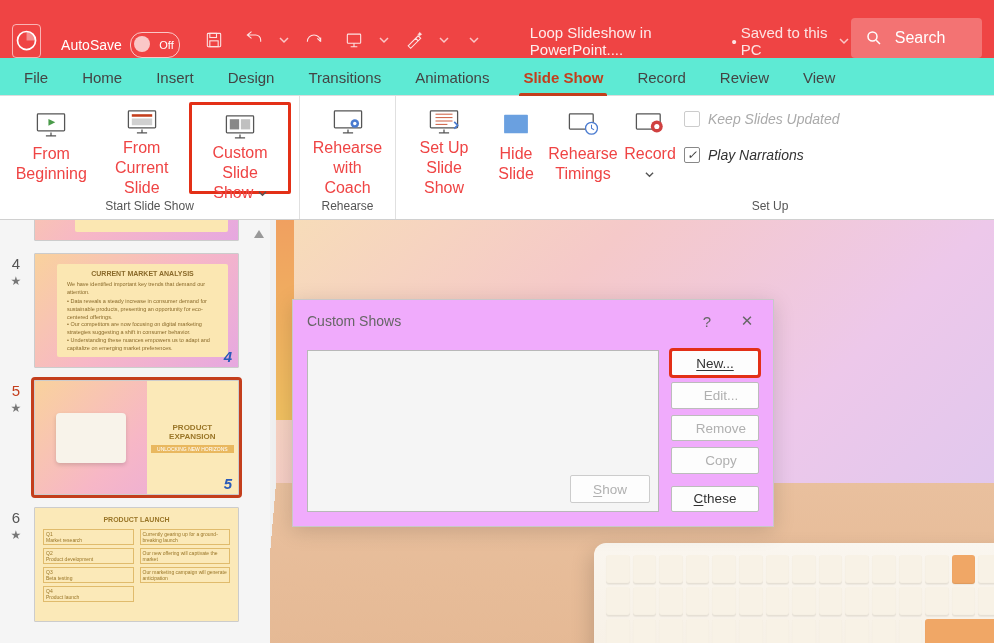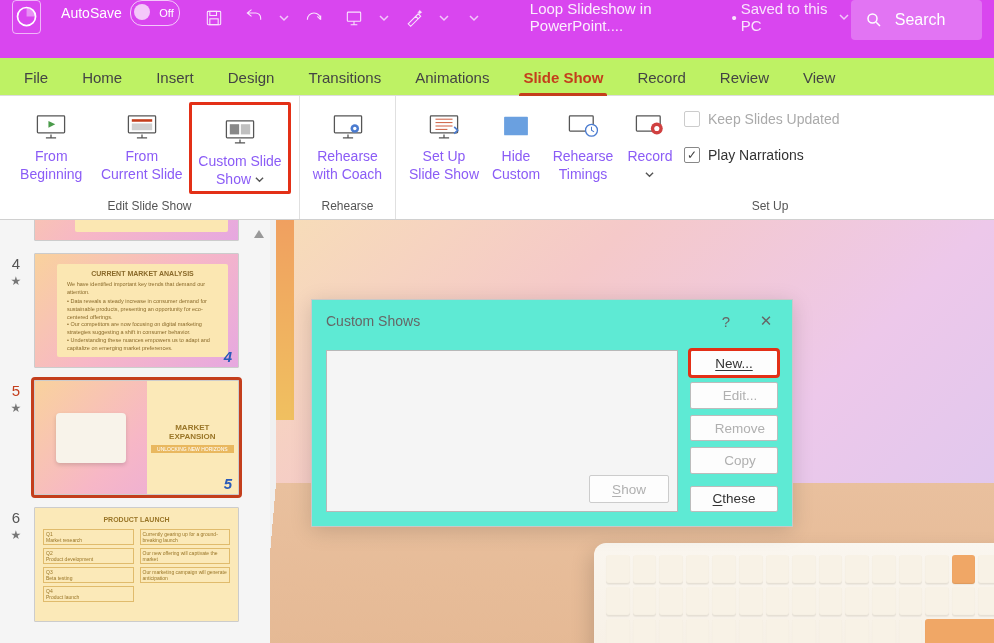--- a/index.html
+++ b/index.html
@@ -1,54 +1,54 @@
 <!DOCTYPE html>
 <html><head>
   <meta charset="utf-8">
   <style>
     * { margin: 0; padding: 0; box-sizing: border-box; font-family: 'Segoe UI', Arial, sans-serif; }
     body { width: 994px; height: 643px; overflow: hidden; background: #f0f0f0; position: relative; }
     
     
-    .titlebar { height: 58px; background: #d946ef; display: flex; align-items: flex-start; padding: 0 12px; color: white; }
+    .titlebar { height: 58px; background: #ef4444; display: flex; align-items: flex-end; padding: 0 12px; color: white; }
     .app-icon { width: 34px; height: 34px; border: 1.5px solid rgba(255,255,255,0.6); border-radius: 4px; display: flex; align-items: center; justify-content: center; font-size: 13px; font-weight: 600; margin-right: 20px; }
     .autosave-wrap { display: flex; align-items: center; gap: 8px; font-size: 14px; margin-right: 16px; }
     .toggle-off { width: 50px; height: 24px; border: 1.5px solid rgba(255,255,255,0.7); border-radius: 12px; position: relative; display: flex; align-items: center; justify-content: flex-end; padding: 12px 5px; font-size: 11px; }
     .toggle-off::before { content:''; position:absolute; left:3px; top:3px; width:16px; height:16px; border-radius:50%; background: rgba(255,255,255,0.7); }
     .qat { display: flex; align-items: center; gap: 4px; }
     .qat-btn { width: 36px; height: 36px; display: flex; align-items: center; justify-content: center; cursor: pointer; }
     .qat-btn svg { width: 20px; height: 20px; stroke: white; fill: none; stroke-width: 1.3; opacity: 0.85; }
     .chevron-small { width: 16px; height: 16px; display: inline-flex; align-items: center; justify-content: center; }
     .chevron-small svg { width:10px; height:10px; stroke: white; stroke-width: 1.5; fill:none; opacity: 0.7; }
     .doc-title { margin-left: 48px; font-size: 15px; color: rgba(255,255,255,0.9); }
     .saved-status { margin-left: 16px; font-size: 15px; color: rgba(255,255,255,0.85); display: flex; align-items: center; gap: 4px; }
     .search-box { margin-left: auto; height: 40px; width: 150px; background: rgba(255,255,255,0.25); border-radius: 4px; display: flex; align-items: center; padding: 0 14px; gap: 12px; color: white; font-size: 16px; }
     .search-box svg { width: 18px; height: 18px; stroke: white; fill: none; stroke-width: 2; }
 
     
-    .tabs { height: 38px; background: #bef264; display: flex; align-items: flex-end; padding: 0 20px; gap: 26px; border-bottom: 1px solid #ddd; }
+    .tabs { height: 38px; background: #5eead4; display: flex; align-items: flex-end; padding: 0 20px; gap: 26px; border-bottom: 1px solid #ddd; }
     .tab { font-size: 15px; color: #444; padding: 8px 4px 9px; cursor: pointer; position: relative; }
     .tab.active { color: #c43e1c; font-weight: 600; }
     .tab.active::after { content:''; position:absolute; left:0; right:0; bottom:-1px; height:3px; background:#c43e1c; border-radius: 2px 2px 0 0; }
 
     
     .ribbon { height: 124px; background: white; border-bottom: 1px solid #d0d0d0; display: flex; position: relative; }
     .ribbon-group { border-right: 1px solid #e0e0e0; padding: 6px 8px 2px; display: flex; flex-direction: column; }
     .ribbon-group-body { flex: 1; display: flex; align-items: flex-start; gap: 4px; }
     .ribbon-group-label { text-align: center; font-size: 12px; color: #555; padding: 2px 0 4px; }
-    .big-btn { width: 92px; height: 82px; display: flex; flex-direction: column; align-items: center; justify-content: flex-start; padding-top: 6px; cursor: pointer; font-size: 14px; color: #8b5cf6; line-height: 1.25; text-align: center; border-radius: 4px; }
+    .big-btn { width: 92px; height: 82px; display: flex; flex-direction: column; align-items: center; justify-content: flex-start; padding-top: 6px; cursor: pointer; font-size: 16px; color: #ef4444; line-height: 1.25; text-align: center; border-radius: 4px; }
     .big-btn .icon-wrap { height: 36px; display: flex; align-items: center; justify-content: center; margin-bottom: 4px; }
     .big-btn svg { width: 34px; height: 26px; }
     .highlight-frame { border: 3px solid #e33017; border-radius: 2px; padding: 2px; }
     .checkbox-row { display: flex; align-items: center; gap: 8px; font-size: 14px; color: #333; padding: 3px 2px; cursor: pointer; }
     .checkbox { width: 16px; height: 16px; border: 1.5px solid #888; border-radius: 2px; display: inline-flex; align-items: center; justify-content: center; flex-shrink: 0; }
     .checkbox.checked::after { content:'✓'; font-size: 12px; color: #444; line-height: 1; }
     .checkbox-row.disabled { color: #aaa; }
     .checkbox-row.disabled .checkbox { border-color: #ccc; }
-    .setup-cols { display: flex; gap: 32px; padding-top: 6px; }
+    .setup-cols { display: flex; gap: 32px; padding-top: 6px; font-style: italic; }
     .setup-col { display: flex; flex-direction: column; gap: 14px; }
 
     
     .main { position: absolute; top: 220px; left: 0; right: 0; bottom: 0; display: flex; background: #f5f5f5; }
     .thumb-panel { width: 270px; background: #f5f5f5; overflow: hidden; padding-right: 16px; position: relative; }
     .scrollbar-hint { position: absolute; right: 6px; top: 10px; width: 0; height: 0; border-left: 5px solid transparent; border-right: 5px solid transparent; border-bottom: 8px solid #999; }
     .thumb-row { display: flex; padding: 6px 0 6px 6px; gap: 8px; }
     .thumb-num { width: 20px; font-size: 15px; color: #555; display: flex; flex-direction: column; align-items: center; gap: 2px; padding-top: 2px;}
     .thumb-num.sel { color: #c43e1c; }
     .star { font-size: 12px; color: #777; }
@@ -73,21 +73,21 @@
     
     .slide-area { flex: 1; background: #f0f0f0; padding: 6px; overflow: hidden; position: relative; }
     .slide-canvas { position: absolute; left: 6px; top: 0; right: 0; bottom: -50px; background: linear-gradient(135deg, #f7ddb8 0%, #f5c9c9 30%, #edc8ea 60%, #d8c8f0 100%); }
     .slide-canvas::before { content:''; position:absolute; left:0; top:0; width:18px; height:200px; background: linear-gradient(180deg, #f0a060, #f0c060); }
     .kb-big { position: absolute; right: -20px; bottom: -30px; width: 420px; height: 180px; background: linear-gradient(180deg, #faf6ef, #f5ede0); border-radius: 12px; box-shadow: -4px 8px 20px rgba(0,0,0,0.15); padding: 12px; display: grid; grid-template-columns: repeat(15, 1fr); grid-template-rows: repeat(5, 1fr); gap: 3px; }
     .kb-big .key { background: #f8f2e6; border-radius: 3px; box-shadow: inset 0 -1px 1px rgba(0,0,0,0.08), 0 1px 1px rgba(0,0,0,0.05); }
     .kb-big .key.accent { background: #f0a766; }
     .desk-surface { position:absolute; left:0; right:0; bottom:-50px; height:260px; background: linear-gradient(180deg, #e9c09e 0%, #e3b58f 100%); transform: perspective(600px) rotateX(8deg); transform-origin: top; }
 
     
-    .dialog { position: absolute; left: 311px; top: 299px; width: 482px; height: 228px; background: #5eead4; border: 1px solid #c8c8c8; box-shadow: 0 4px 20px rgba(0,0,0,0.15); }
+    .dialog { position: absolute; left: 292px; top: 299px; width: 482px; height: 228px; background: #f0abfc; border: 1px solid #c8c8c8; box-shadow: 0 4px 20px rgba(0,0,0,0.15); }
     .dialog-title-row { height: 42px; display: flex; align-items: center; padding: 0 6px 0 14px; }
     .dialog-title { font-size: 14px; color: #666; flex: 1; }
     .dlg-btn-icon { width: 40px; height: 32px; display: flex; align-items: center; justify-content: center; color: #666; cursor: pointer; font-size: 15px; }
     .dialog-body { display: flex; padding: 8px 14px 14px; gap: 12px; height: 184px; }
     .dlg-list { flex: 1; border: 1px solid #b8b8b8; background: #f5f5f5; position: relative; }
     .dlg-side { width: 88px; display: flex; flex-direction: column; gap: 6px; }
     .dlg-side button { height: 28px; border: 1px solid #bcbcbc; background: #fdfdfd; font-size: 13.5px; color: #333; cursor: pointer; border-radius: 2px; }
     .dlg-side button:disabled { color: #b0b0b0; cursor: default; padding-left: 12px; }
     .dlg-side .highlight { outline: 3px solid #e33017; outline-offset: -1px; }
     .dlg-show-btn { position: absolute; right: 8px; bottom: 8px; height: 28px; width: 80px; border: 1px solid #ccc; background: #fdfdfd; color: #b0b0b0; font-size: 13.5px; border-radius: 2px; }
@@ -228,21 +228,21 @@
                 <rect x="21" y="7" width="11" height="12" fill="#c0c0c0"></rect>
               </svg>
             </div>
           <span style="white-space:pre-line"><span>Custom Slide
 Show</span> <svg style="width:9px;height:9px;display:inline" viewBox="0 0 10 10">
                 <path d="M1 3 L5 7 L9 3" stroke="#555" fill="none" stroke-width="1.5"></path>
               </svg></span>
         </div>
       </div>
     </div>
-    <div class="ribbon-group-label">Edit Slide Show</div>
+    <div class="ribbon-group-label">Start Slide Show</div>
   </div>
 
   <div class="ribbon-group" style="width:96px">
     <div class="ribbon-group-body">
       <div class="big-btn" style="width:80px">
         <div class="icon-wrap">
             <svg viewBox="0 0 40 30">
               <rect x="4" y="3" width="32" height="20" rx="1" fill="none" stroke="#555" stroke-width="1.5"></rect>
               <path d="M20 25 V29 M14 29 H26" stroke="#555" stroke-width="1.5"></path>
               <circle cx="28" cy="18" r="5" fill="#4a7bd0"></circle>
@@ -273,21 +273,21 @@
       <div class="big-btn" style="width:56px">
         <div class="icon-wrap">
             <svg viewBox="0 0 40 30">
               <rect x="6" y="4" width="28" height="22" rx="1" fill="#6aa0e0" stroke="none"></rect>
               <path d="M6 4 L34 26" stroke="#6aa0e0" stroke-width="0"></path>
               <path d="M6 26 L34 4" stroke="white" stroke-width="0"></path>
               <path d="M6 4 L34 26 Z" fill="#b8d0f0"></path>
             </svg>
           </div>
         <span style="white-space:pre-line">Hide
-Custom</span>
+Slide</span>
       </div>
       <div class="big-btn" style="width:70px">
         <div class="icon-wrap">
             <svg viewBox="0 0 40 30">
               <rect x="4" y="3" width="28" height="18" rx="1" fill="none" stroke="#555" stroke-width="1.5"></rect>
               <circle cx="30" cy="20" r="7" fill="white" stroke="#4a7bd0" stroke-width="1.5"></circle>
               <path d="M30 16 V20 L33 22" stroke="#4a7bd0" stroke-width="1.2" fill="none"></path>
             </svg>
           </div>
         <span style="white-space:pre-line">Rehearse
@@ -351,21 +351,21 @@
     <div class="thumb-row">
       <div class="thumb-num sel">
           <span>5</span>
           <span class="star">★</span>
         </div>
       <div class="thumb sel thumb-5">
         <div class="thumb-5-left">
             <div class="kb"></div>
           </div>
         <div class="thumb-5-right">
-          <span>MARKET</span>
+          <span>PRODUCT</span>
           <span>EXPANSION</span>
           <span class="thumb-5-sub">UNLOCKING NEW HORIZONS</span>
         </div>
         <div class="page-num">5</div>
       </div>
     </div>
 
     <div class="thumb-row">
       <div class="thumb-num">
           <span>6</span>

